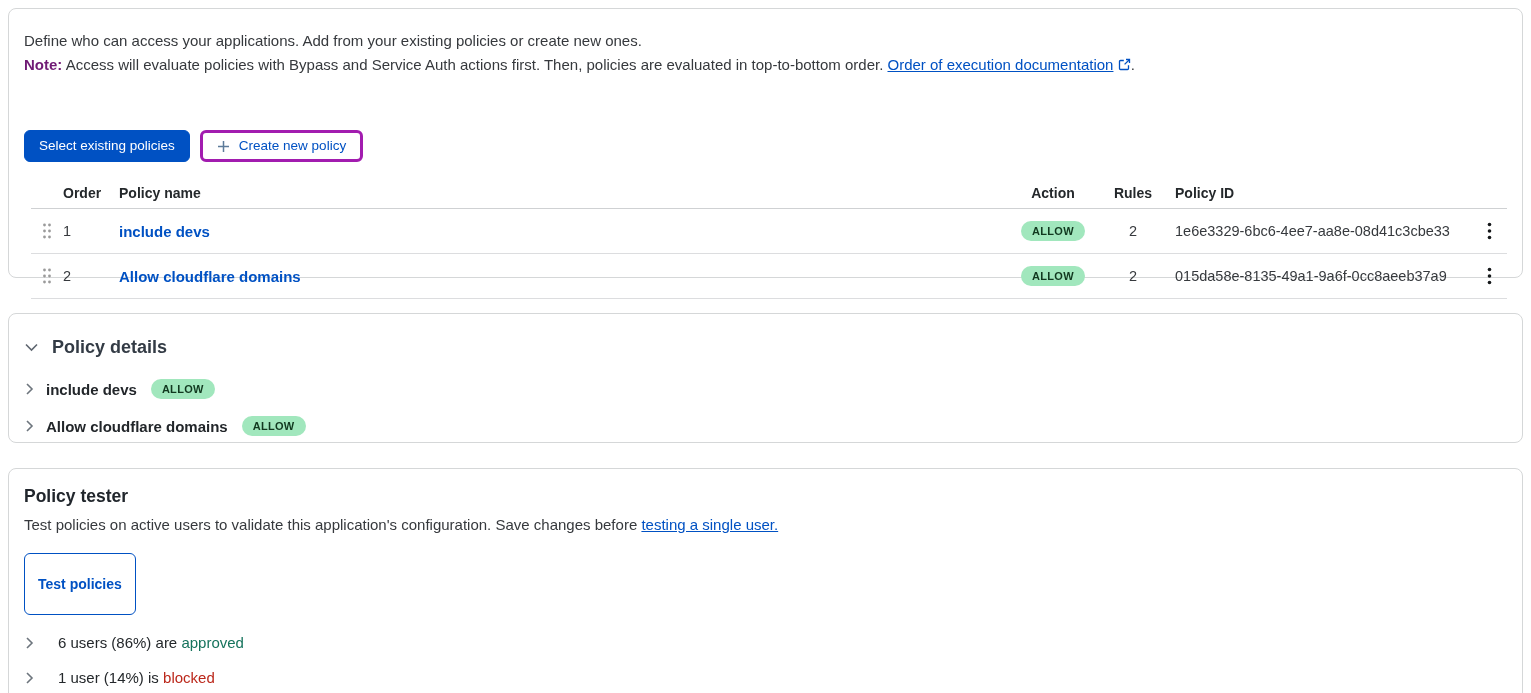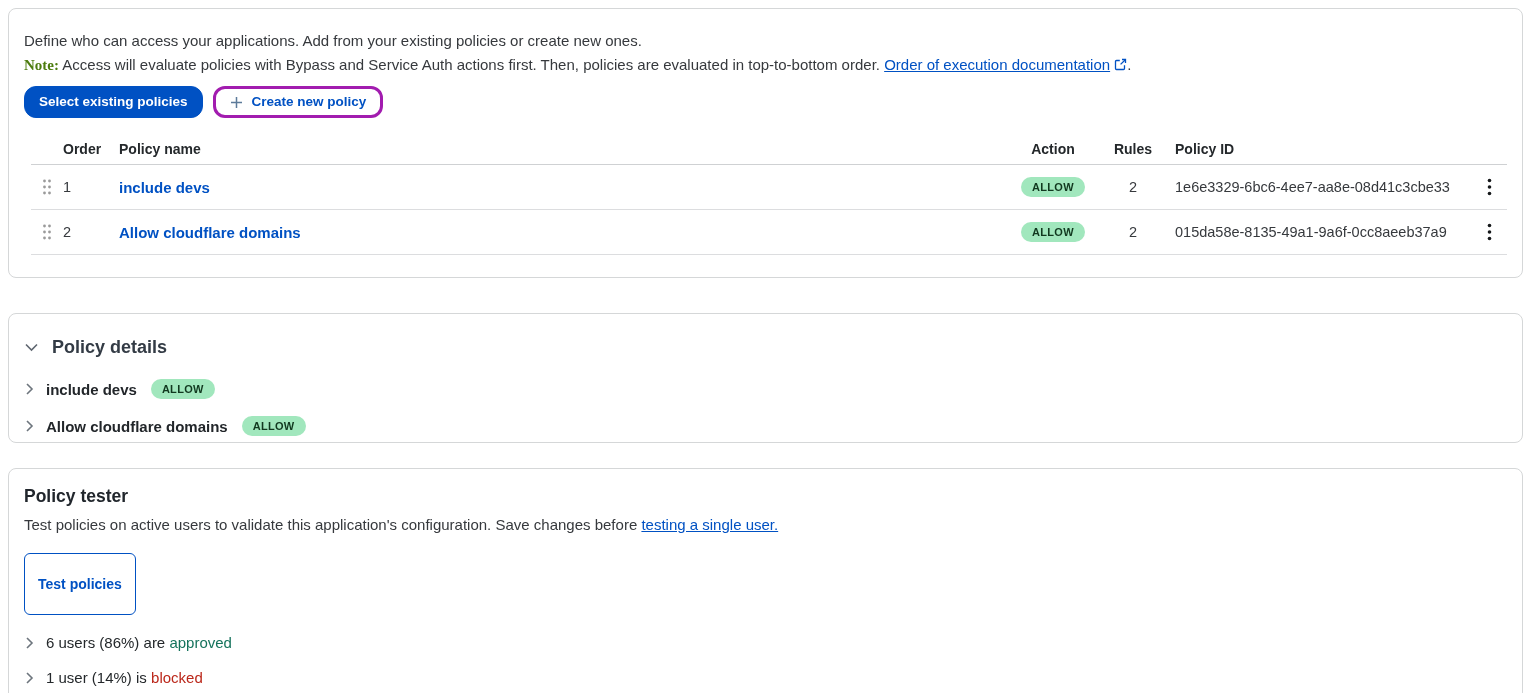--- a/index.html
+++ b/index.html
@@ -13,25 +13,25 @@
     background:#fff; border:1px solid #d5d7d8; border-radius:8px;
     margin-left:8px; margin-right:8px; padding:14px 15px;
   }
   .card-access   { margin-top:8px;  height:270px; }
   .card-details  { margin-top:35px; height:130px; padding-top:15px; }
   .card-tester   { margin-top:25px; height:260px; }
 
   .section-title { font-size:17.5px; font-weight:700; color:#21262c; line-height:21px; margin:0; }
   .desc  { font-size:15px; line-height:23px; color:#36393d; margin:6px 0 0; }
   .note  { font-size:15px; line-height:23px; color:#36393d; margin:1px 0 0; }
-  .note b { color:#4d7c0f;font-family:Liberation Serif, serif; }
+  .note b { color:#701a75; }
   a.text-link { color:#0051c3; text-decoration:underline; cursor:pointer; }
 
   .btn-row { display:flex; gap:10px; margin-top:9px; }
-  .btn { font-family:inherit; font-size:13.5px; font-weight:700; border-radius:12px; cursor:pointer; line-height:16px; }
+  .btn { font-family:inherit; font-size:13.5px; font-weight:400; border-radius:6px; cursor:pointer; line-height:16px;margin-top:45px; }
   .btn-primary { background:#0051c3; color:#fff; border:1px solid #0051c3; padding:5px 14px; }
   .btn-outline { background:#fff; color:#0051c3; border:3px solid #a21caf; padding:5px 14px;
                  display:inline-flex; align-items:center; gap:9px; }
   .btn-test { background:#fff; color:#0051c3; border:1px solid #0051c3; border-radius:6px;
               font-family:inherit; font-size:14px; font-weight:700; padding:22px 13px; cursor:pointer; }
 
   .ptable { margin:23px 0 0 7px; }
   .tgrid  { display:grid; grid-template-columns:32px 56px 1fr 96px 64px 306px 36px; align-items:center; }
   .thead  { font-size:14px; font-weight:700; color:#24282b; padding-bottom:7px; border-bottom:1px solid #cfd1d3; }
   .trow   { height:45px; border-bottom:1px solid #dcdddf; font-size:14.5px; color:#36393d; }
@@ -51,21 +51,21 @@
   .pd-header { display:flex; align-items:center; gap:13px; margin-top:7px; }
   .pd-title  { font-size:18px; font-weight:600; color:#333b45; line-height:22px; }
   .pd-row    { display:flex; align-items:center; gap:11px; cursor:pointer; }
   .pd-row-1  { margin-top:21px; }
   .pd-row-2  { margin-top:17px; }
   .pd-name   { font-size:15px; font-weight:700; color:#22262a; }
   .pd-row .badge { margin-left:3px; }
 
   .pt-desc { font-size:15px; line-height:22px; margin:7px 0 8px; }
   .pt-btn-row { margin-top:17px; }
-  .pt-row { display:flex; align-items:center; gap:11px; cursor:pointer; font-size:15px; color:#24282b; }
+  .pt-row { display:flex; align-items:center; gap:23px; cursor:pointer; font-size:15px; color:#24282b; }
   .pt-row-1 { margin-top:19px; }
   .pt-row-2 { margin-top:18px; }
   .status-approved { color:#15735c; }
   .status-blocked  { color:#bb271a; }
 
   .icon { display:inline-flex; flex:none; }
 </style>
 </head>
 <body>
 

